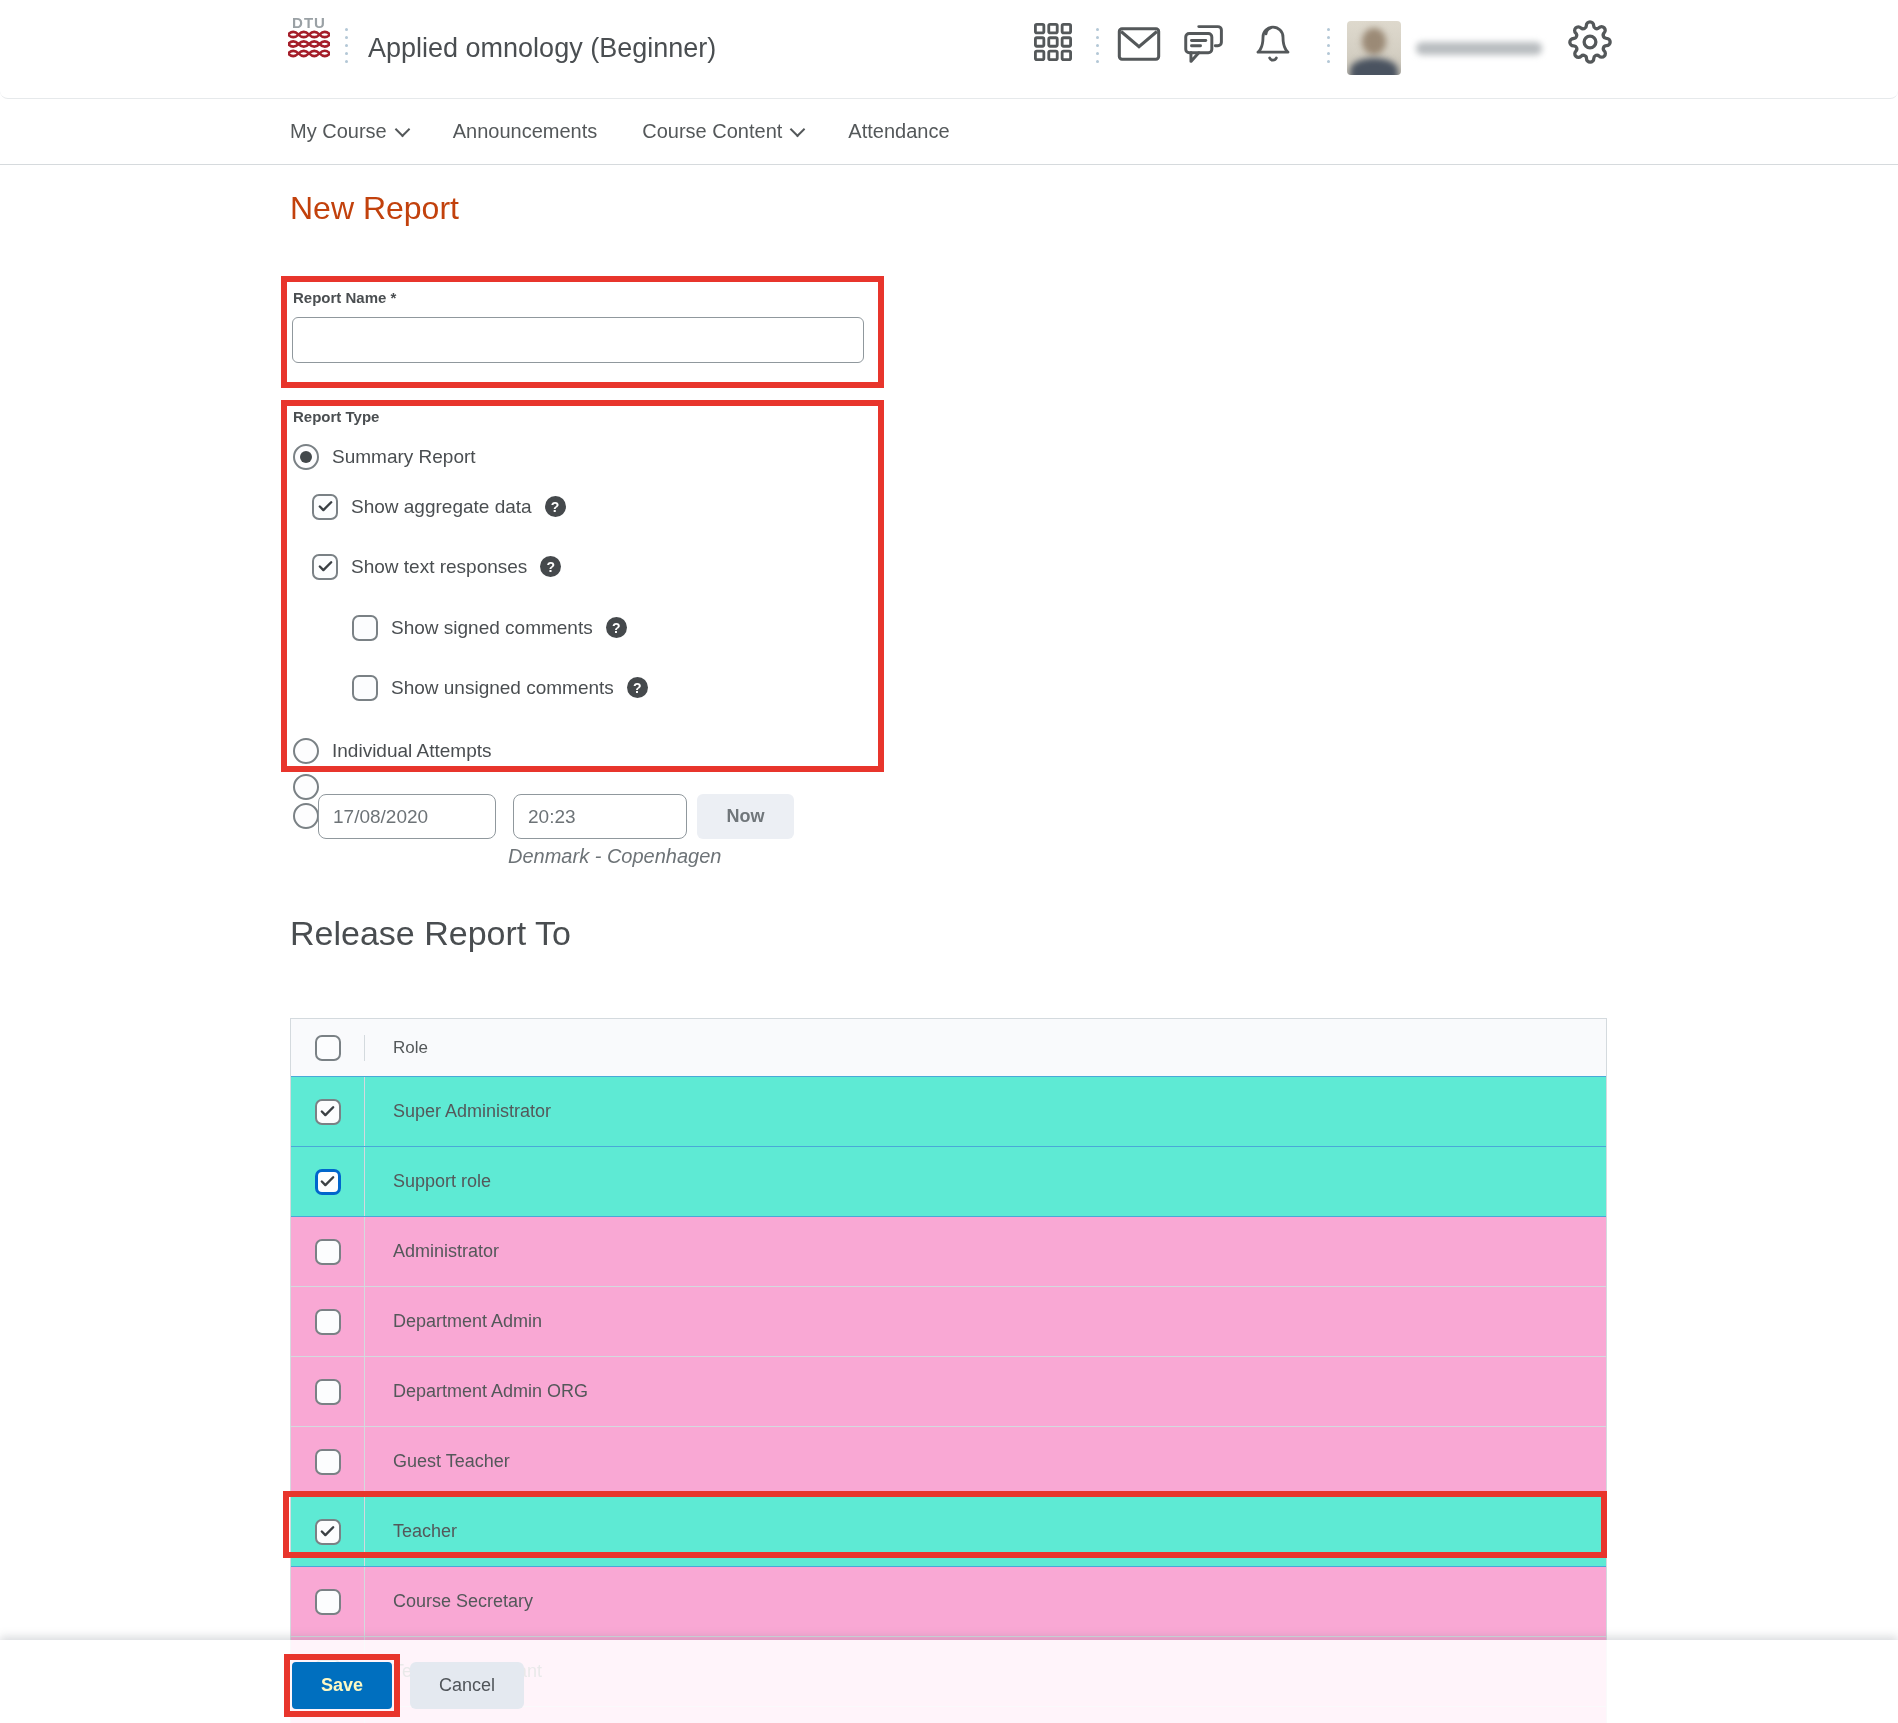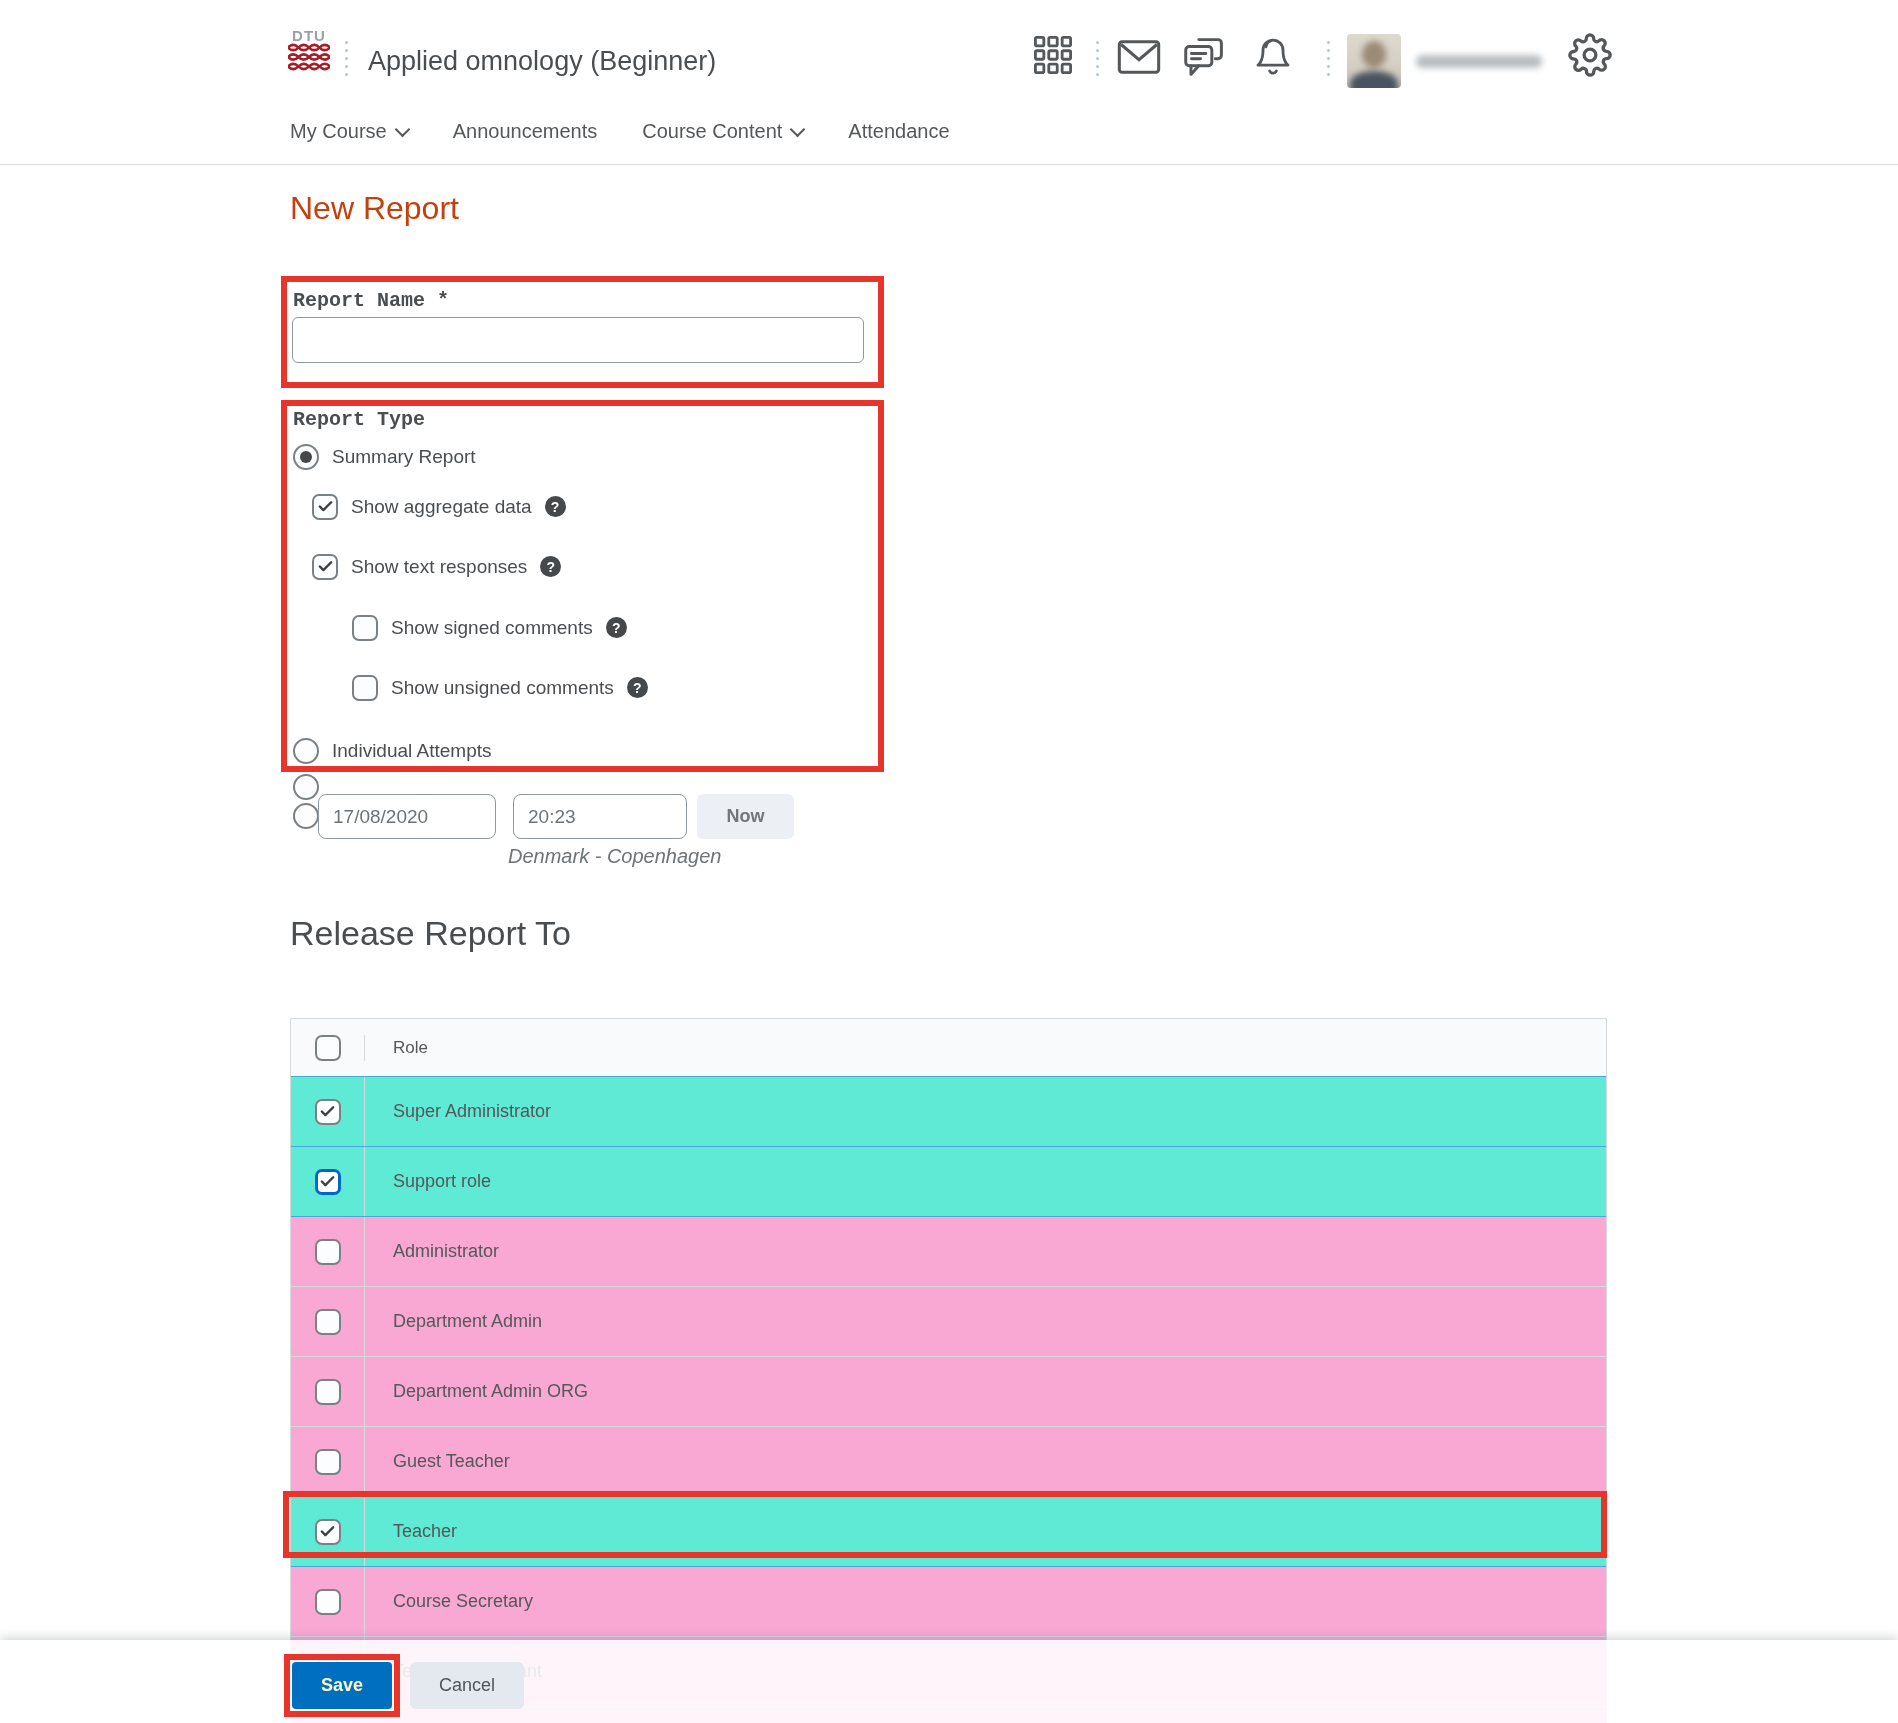--- a/index.html
+++ b/index.html
@@ -1,21 +1,21 @@
 <!DOCTYPE html>
 <html><head>
 <meta charset="utf-8">
 <style>
   html,body{margin:0;padding:0;background:#fff;}
   .screen{position:relative;width:1898px;height:1723px;background:#fff;overflow:hidden;
           font-family:"Liberation Sans",sans-serif;color:#4a4e51;}
   .abs{position:absolute;}
 
   
-  .app-header{position:absolute;top:13px;left:0;right:0;height:98px;background:#fff;
+  .app-header{position:absolute;top:0;left:0;right:0;height:98px;background:#fff;
               border-bottom:1px solid #e6e9eb;z-index:2;border-radius:8px;}
   .logo{left:287px;top:15px;width:44px;text-align:center;}
   .logo-text{font-size:15px;font-weight:bold;color:#9aa1a5;letter-spacing:1px;line-height:15px;}
   .course-title{left:368px;top:33px;font-size:27px;color:#4a4e51;white-space:nowrap;}
   .vdots{display:flex;flex-direction:column;gap:5px;width:3px;}
   .vdots i{width:3px;height:3px;border-radius:50%;background:#b3c7d6;}
   .hicon{display:flex;align-items:center;justify-content:center;cursor:pointer;}
   .avatar{left:1347px;top:21px;width:54px;height:54px;border-radius:4px;overflow:hidden;
           background:linear-gradient(180deg,#ded9cd 0%,#d5d0c4 55%,#c9c4b8 100%);cursor:pointer;}
   .avatar::before{content:"";position:absolute;left:15px;top:7px;width:24px;height:27px;
@@ -28,21 +28,21 @@
   .course-nav{position:absolute;top:99px;left:0;right:0;height:65px;background:#fff;
               border-bottom:1px solid #d6dadd;display:flex;align-items:center;
               padding-left:290px;gap:45px;z-index:2;font-size:20px;color:#54585a;}
   .nav-item{display:flex;align-items:center;cursor:pointer;white-space:nowrap;}
   .chev{width:9px;height:9px;border-right:2px solid #54585a;border-bottom:2px solid #54585a;
         transform:rotate(45deg);display:inline-block;margin-left:10px;margin-top:-4px;}
 
   
   .h1{left:290px;top:190px;font-size:32px;color:#c2410c;}
   .h2{left:290px;top:914px;font-size:34px;color:#494d50;}
-  .flabel{font-size:20px;font-weight:bold;color:#4a4e51;font-family:Liberation Mono, monospace;}
+  .flabel{font-size:15px;font-weight:bold;color:#4a4e51;}
   #lbl-report-name{left:293px;top:289px;}
   #inp-report-name{left:292px;top:317px;width:572px;height:46px;border:1px solid #90989d;
                    border-radius:6px;background:#fff;font-size:19px;padding:0 14px;
                    font-family:"Liberation Sans",sans-serif;box-sizing:border-box;}
   #lbl-report-type{left:293px;top:408px;}
 
   .opt{display:flex;align-items:center;gap:13px;height:27px;font-size:19px;color:#4a4e51;white-space:nowrap;}
   #opt-summary{left:293px;top:443px;}
   #opt-agg{left:312px;top:493px;}
   #opt-text{left:312px;top:553px;}

